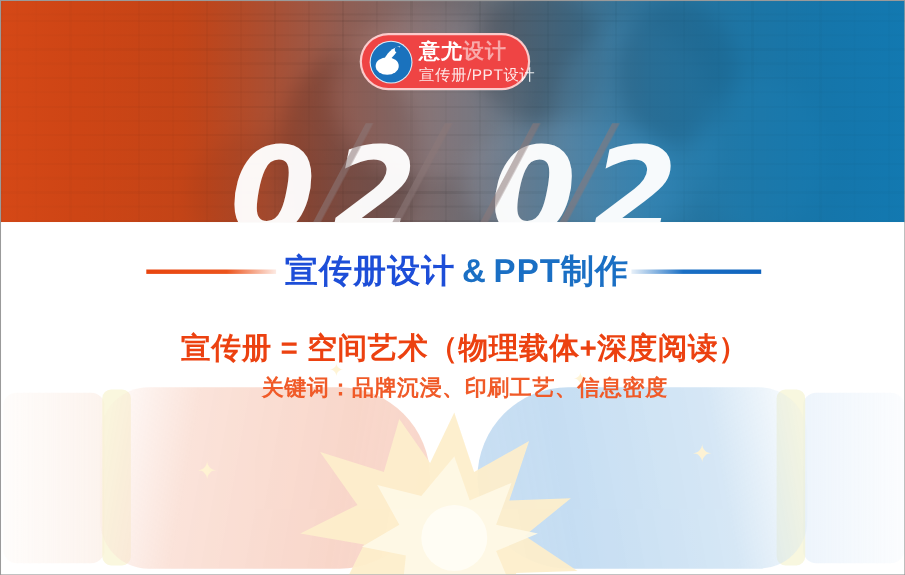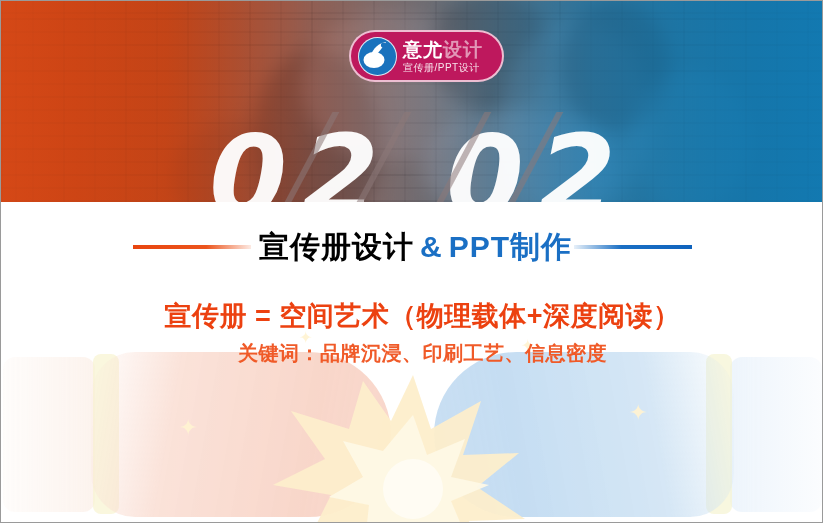--- a/index.html
+++ b/index.html
@@ -129,25 +129,25 @@
     filter: blur(0.3px);
   }
   .cl1 { left: 300px; top: -40px; }
   .cl2 { left: 372px; top: -40px; }
   .cl3 { left: 452px; top: -40px; }
   .cl4 { left: 524px; top: -40px; }
 
   
   .logo-badge {
     position: absolute;
-    left: 348px;
+    left: 326px;
     top: 29px;
     width: 155px;
     height: 52px;
-    background: #be185d;
+    background: #ef4444;
     border: 2px solid rgba(255,255,255,0.72);
     border-radius: 26px;
     display: flex;
     align-items: center;
     padding: 0 8px 0 7px;
     box-sizing: border-box;
   }
   .logo-mark {
     width: 37px;
     height: 37px;
@@ -172,21 +172,21 @@
     color: #ffffff;
     letter-spacing: 1px;
     white-space: nowrap;
   }
   .logo-title .light {
     color: rgba(255,255,255,0.55);
     font-weight: 700;
   }
   .logo-sub {
     margin-top: 4px;
-    font-size: 10px;
+    font-size: 14px;
     color: rgba(255,255,255,0.88);
     letter-spacing: 0.5px;
     white-space: nowrap;
   }
 
   
   .body-area {
     position: absolute;
     left: 0;
     top: 201px;
@@ -277,21 +277,21 @@
     background: linear-gradient(90deg, rgba(21,109,196,0.10) 0%, #1a6fc4 40%, #0f63bd 100%);
     margin-left: 2px;
   }
   .headline {
     font-size: 30px;
     font-weight: 700;
     letter-spacing: 1px;
     white-space: nowrap;
     line-height: 1;
   }
-  .headline .orange { color: #000000; }
+  .headline .orange { color: #1d4ed8; }
   .headline .amp    { color: #1a6fc4; padding: 0 6px; }
   .headline .blue   { color: #1a6fc4; text-align: center; }
 
   .block {
     position: absolute;
     left: 0;
     right: 0;
     text-align: center;
     padding-left: 20px;
   }

